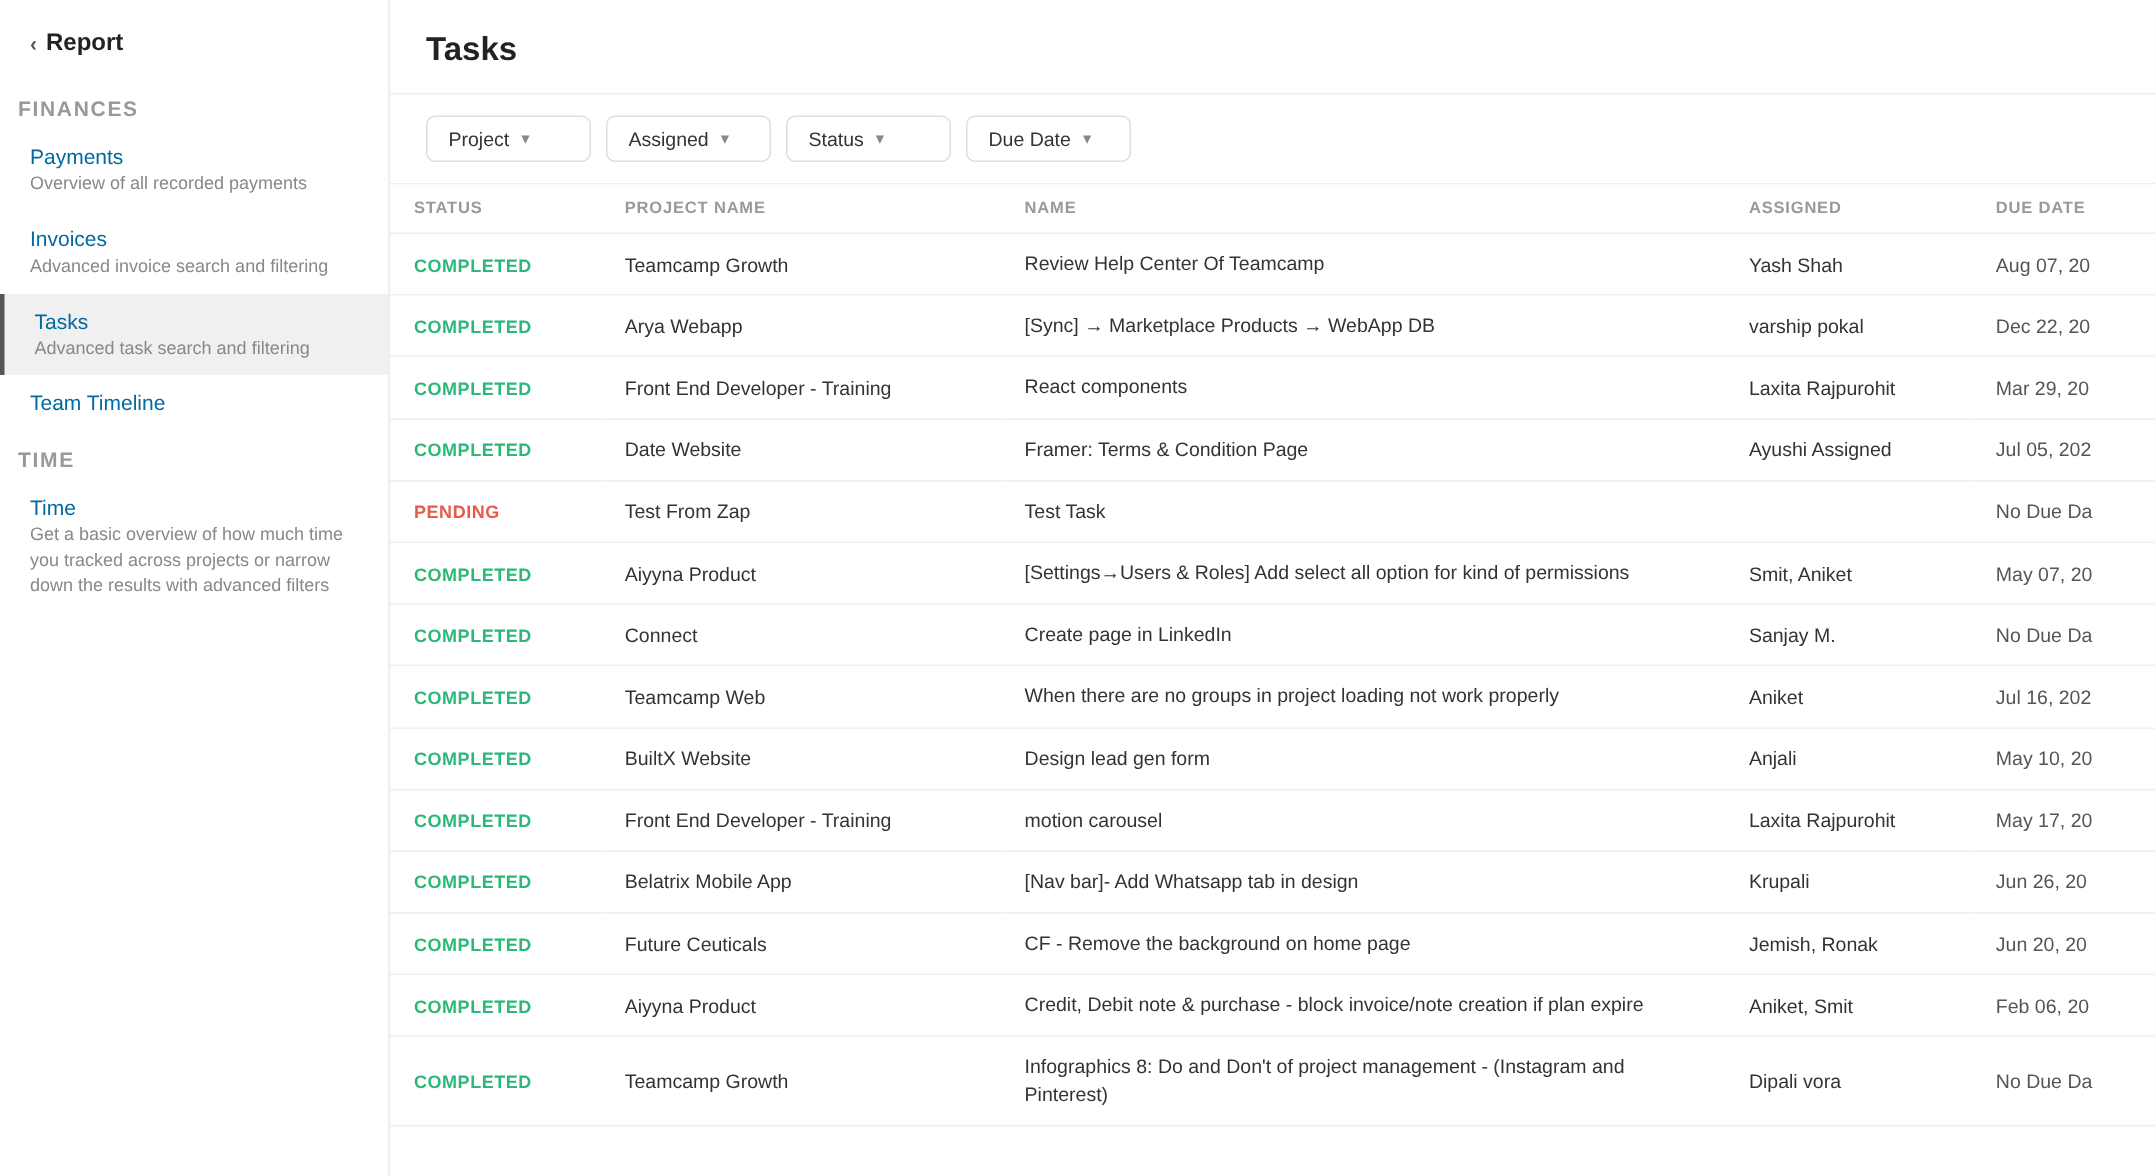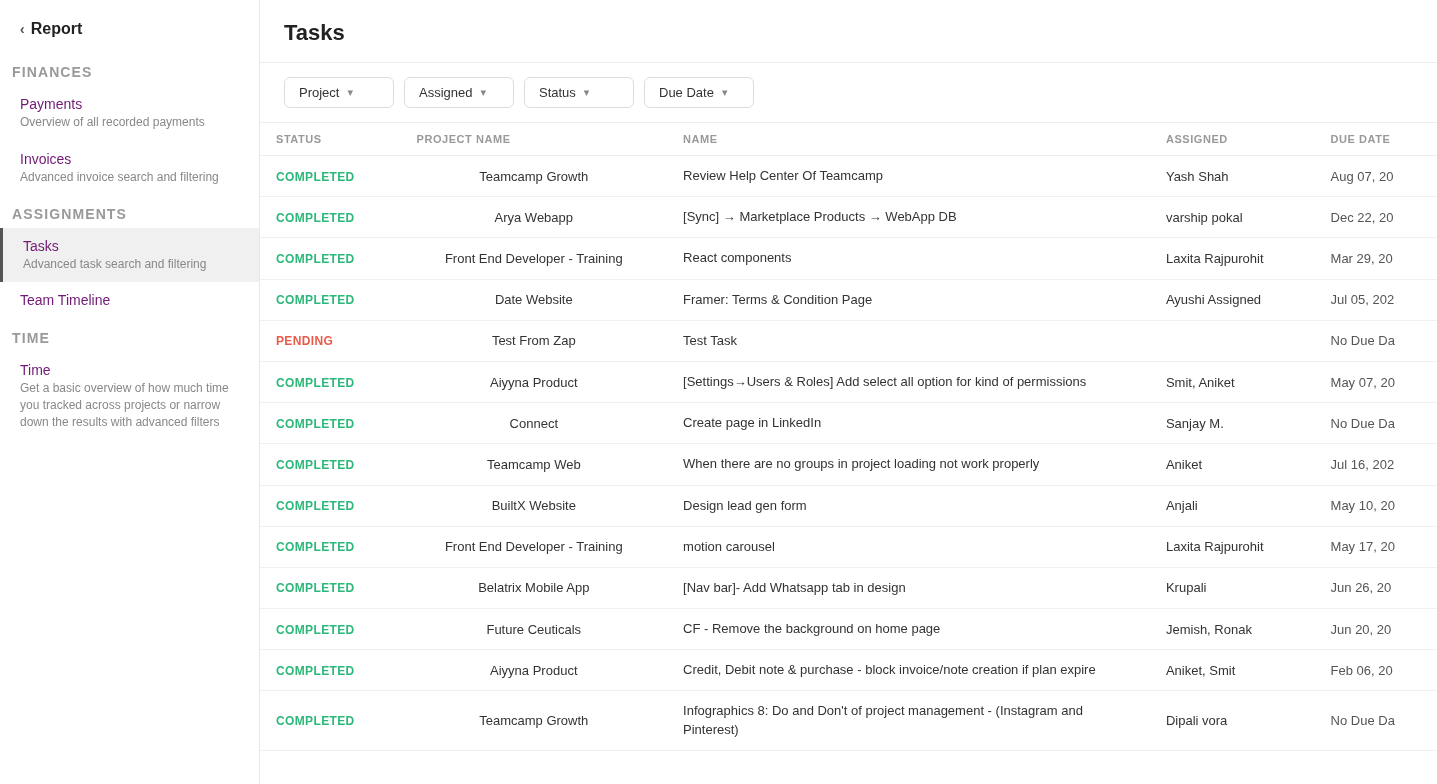--- a/index.html
+++ b/index.html
@@ -38,21 +38,21 @@
       letter-spacing: 0.08em;
     }
     .sidebar-item {
       padding: 10px 20px;
       cursor: pointer;
     }
     .sidebar-item.active { background: #f0f0f0; border-left: 3px solid #555; }
     .sidebar-item .item-title {
       font-size: 14px;
       font-weight: 500;
-      color: #701a75;
+      color: #0369a1;
       margin-bottom: 2px;
     }
     .sidebar-item .item-desc {
       font-size: 12px;
       color: #888;
       line-height: 1.4;
     }
 
     
     .main {
@@ -133,21 +133,21 @@
       letter-spacing: 0.03em;
       margin-top: 48px;
     }
     .status-pending {
       color: #e85b4a;
       font-weight: 600;
       font-size: 12px;
       letter-spacing: 0.03em;
     }
     td.name-cell { max-width: 380px; line-height: 1.4; }
-    td.project-cell { white-space: nowrap; text-align: center; }
+    td.project-cell { white-space: nowrap; }
     td.assigned-cell { white-space: nowrap; }
     td.due-cell { white-space: nowrap; color: #555; }
   </style>
 </head>
 <body>
 
 <div class="sidebar">
   <div class="sidebar-back">
     <span class="chevron">‹</span>
     <span>Report</span>
@@ -155,21 +155,20 @@
 
 <div class="sidebar-section-label">FINANCES</div>
     <div class="sidebar-item">
       <div class="item-title">Payments</div>
       <div class="item-desc">Overview of all recorded payments</div>
     </div>
     <div class="sidebar-item">
       <div class="item-title">Invoices</div>
       <div class="item-desc">Advanced invoice search and filtering</div>
     </div>
-    <div class="sidebar-section-label">ASSIGNMENTS</div>
     <div class="sidebar-item active">
       <div class="item-title">Tasks</div>
       <div class="item-desc">Advanced task search and filtering</div>
     </div>
     <div class="sidebar-item">
       <div class="item-title">Team Timeline</div>
     </div>
     <div class="sidebar-section-label">TIME</div>
     <div class="sidebar-item">
       <div class="item-title">Time</div>

